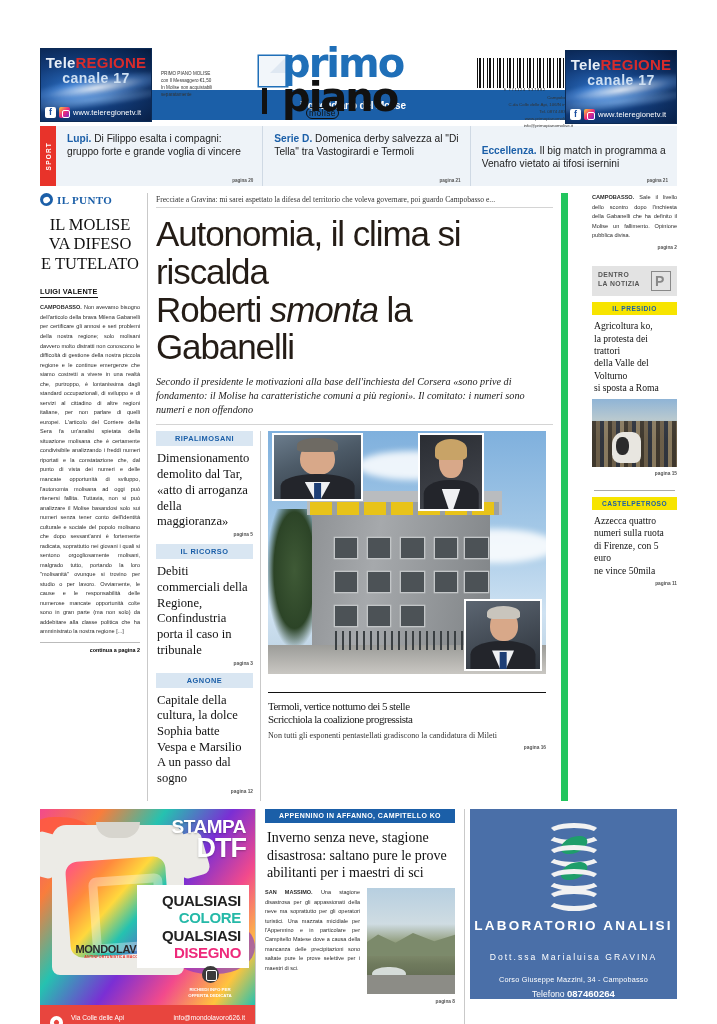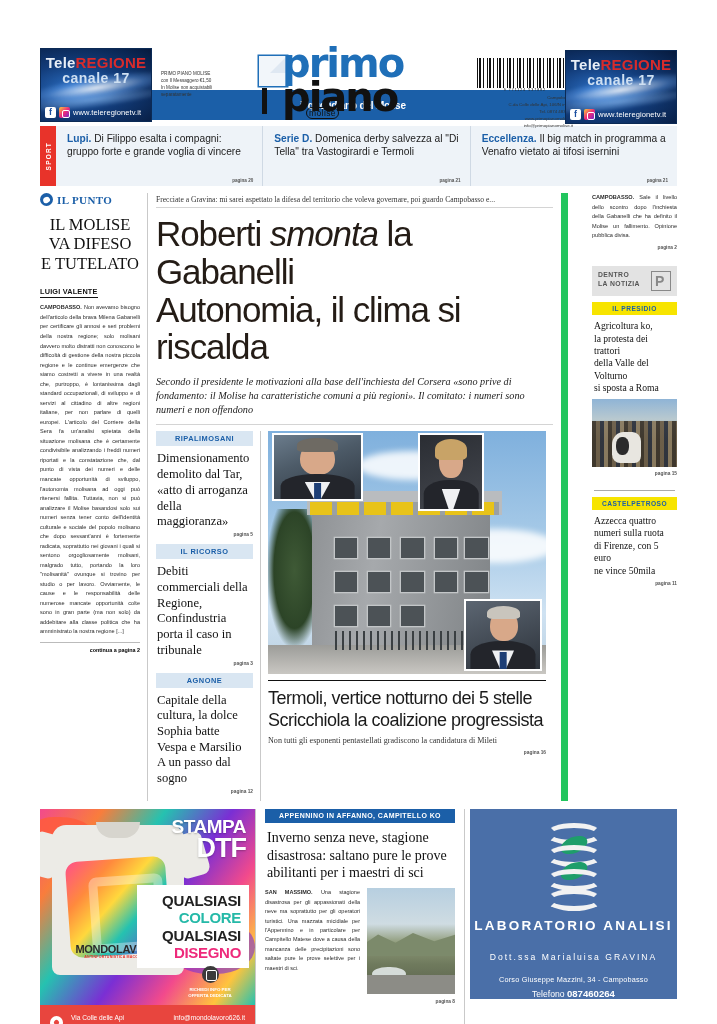--- a/index.html
+++ b/index.html
@@ -73,21 +73,21 @@
   .bb-left { font-size:7.5px; line-height:1.45; }
   .bb-left b { font-weight:bold; font-size:8px; }
   .bb-center { font-weight:bold; font-size:10px; letter-spacing:-.2px; }
   .bb-right { font-size:5.6px; text-align:right; line-height:1.5; }
 
   
   .sport-strip { margin-top:6px; height:60px; background:#eef3f8; display:flex; }
   .sport-tab { width:16px; background:#e8332a; color:#fff; display:flex; align-items:center; justify-content:center; }
   .sport-tab span { writing-mode: vertical-rl; transform: rotate(180deg); font-size:6.5px; font-weight:bold; letter-spacing:1.2px; }
   .sport-cell { flex:1; padding:6px 9px 0 11px; position:relative; border-right:1px solid #cfd9e4; }
-  .sport-cell:last-child { border-right:none; }
+  .sport-cell:last-child { border-right:none;margin-top:12px; }
   .sport-cell p { font-size:10.2px; line-height:1.32; color:#222; }
   .sport-cell p b { color:#1b5fa8; font-weight:bold; }
   .pg { position:absolute; right:9px; bottom:3px; font-size:4.6px; font-weight:bold; color:#555; }
 
   
   .main { display:flex; margin-top:7px; gap:0; }
   .col-left { width:108px; padding-right:7px; border-right:1px solid #c9c9c9; }
   .col-mid { flex:1; padding:0 8px; }
   .col-right { width:116px; padding-left:24px; border-left:7px solid #22c55e; }
 
@@ -136,21 +136,21 @@
   .inset { position:absolute; border:2px solid #fff; overflow:hidden; }
   .inset.man1 { left:4px; top:2px; width:91px; height:68px; background:linear-gradient(160deg,#6b7c8c 0%,#4d5b68 40%,#2e3640 100%); }
   .inset.woman { right:62px; top:2px; width:66px; height:78px; background:linear-gradient(160deg,#2a2d33 0%,#45484f 100%); }
   .inset.man2 { right:4px; bottom:3px; width:78px; height:72px; background:linear-gradient(160deg,#5c6672 0%,#2d333b 100%); }
   .face { position:absolute; border-radius:50% 50% 45% 45%; background:#d8a889; }
   .hair { position:absolute; border-radius:50% 50% 20% 20%; }
   .suit { position:absolute; bottom:0; left:50%; transform:translateX(-50%); border-radius:46% 46% 0 0; background:#23252b; }
   .shirt { position:absolute; bottom:0; left:50%; transform:translateX(-50%); width:30%; height:28%; background:#f0f1f3; clip-path:polygon(0 0,100% 0,62% 100%,38% 100%); }
   .tie { position:absolute; bottom:0; left:50%; transform:translateX(-50%); width:9%; height:26%; background:#1d3e75; }
 
-  .termoli-head { font-family:Liberation Sans, sans-serif; font-size:18px; line-height:1.18; color:#1b1b1b; letter-spacing:-.5px; padding:7px 0 2px; border-top:1px solid #111; margin-top:6px; }
+  .termoli-head { font-family:Liberation Serif, serif; font-size:11px; line-height:1.18; color:#1b1b1b; letter-spacing:-.5px; padding:7px 0 2px; border-top:1px solid #111; margin-top:18px; }
   .termoli-sub { font-family:"Liberation Serif", serif; font-size:8.1px; color:#333; padding-top:3px; }
 
   
   .rbody { font-size:5.6px; line-height:1.72; text-align:justify; color:#2a2a2a; }
   .rbody b { font-weight:bold; }
   .dentro { background:#e3e3e3; margin-top:9px; padding:5px 6px; display:flex; justify-content:space-between; align-items:flex-start; }
   .dentro .dn { font-size:6.8px; font-weight:bold; color:#555; line-height:1.3; letter-spacing:.4px; }
   .dentro .pmark { width:20px; height:20px; border:1.6px solid #888; position:relative; }
   .dentro .pmark::after { content:"P"; position:absolute; left:3px; top:0px; font-size:14px; font-weight:bold; color:#888; line-height:19px; }
   .ytag { background:#f7e400; color:#1b5fa8; font-size:6.6px; font-weight:bold; text-align:center; padding:3px 0; letter-spacing:.5px; margin-top:6px; }
@@ -327,22 +327,22 @@
         <b>CAMPOBASSO.</b><span> Non avevamo bisogno dell'articolo della brava Milena Gabanelli per certificare gli annosi e seri problemi della nostra regione; solo molisani davvero molto distratti non conoscono le difficoltà di gestione della nostra piccola regione e le continue emergenze che siamo costretti a vivere in una realtà che, purtroppo, è lontanissima dagli standard occupazionali, di sviluppo e di servizi al cittadino di altre regioni italiane, per non parlare di quelli europei.
 L'articolo del Corriere della Sera fa un'analisi spietata della situazione molisana che è certamente condivisibile analizzando i freddi numeri riportati e la constatazione che, dal punto di vista dei numeri e delle mancate opportunità di sviluppo, l'autonomia molisana ad oggi può ritenersi fallita. Tuttavia, non si può analizzare il Molise basandosi solo sui numeri senza tener conto dell'identità culturale e sociale del popolo molisano che dopo sessant'anni è fortemente radicata, soprattutto nei giovani i quali si sentono orgogliosamente molisani, malgrado tutto, portando la loro "molisanità" ovunque si trovino per studio o per lavoro.
 Ovviamente, le cause e le responsabilità delle numerose mancate opportunità colte sono in gran parte (ma non solo) da addebitare alla classe politica che ha amministrato la nostra regione [...]</span>
       </div>
       <div class="cont">continua a pagina 2</div>
     </div>
 
     <div class="col-mid">
       <div class="kicker">Frecciate a Gravina: mi sarei aspettato la difesa del territorio che voleva governare, poi guardo Campobasso e...</div>
       <div class="headline">
+        <div>Autonomia, il clima si riscalda</div>
         <div><span>Roberti </span><span class="it">smonta</span><span> la Gabanelli</span></div>
-        <div>Autonomia, il clima si riscalda</div>
       </div>
       <div class="summary">Secondo il presidente le motivazioni alla base dell'inchiesta del Corsera «sono prive di fondamento: il Molise ha caratteristiche comuni a più regioni». Il comitato: i numeri sono numeri e non offendono</div>
 
       <div class="lower">
 
         <div class="lw-left">
           <div class="sec-tag">RIPALIMOSANI</div>
           <div class="sec-title">Dimensionamento demolito dal Tar, «atto di arroganza della maggioranza»</div>
           <div class="pg2">pagina 5</div>
 

